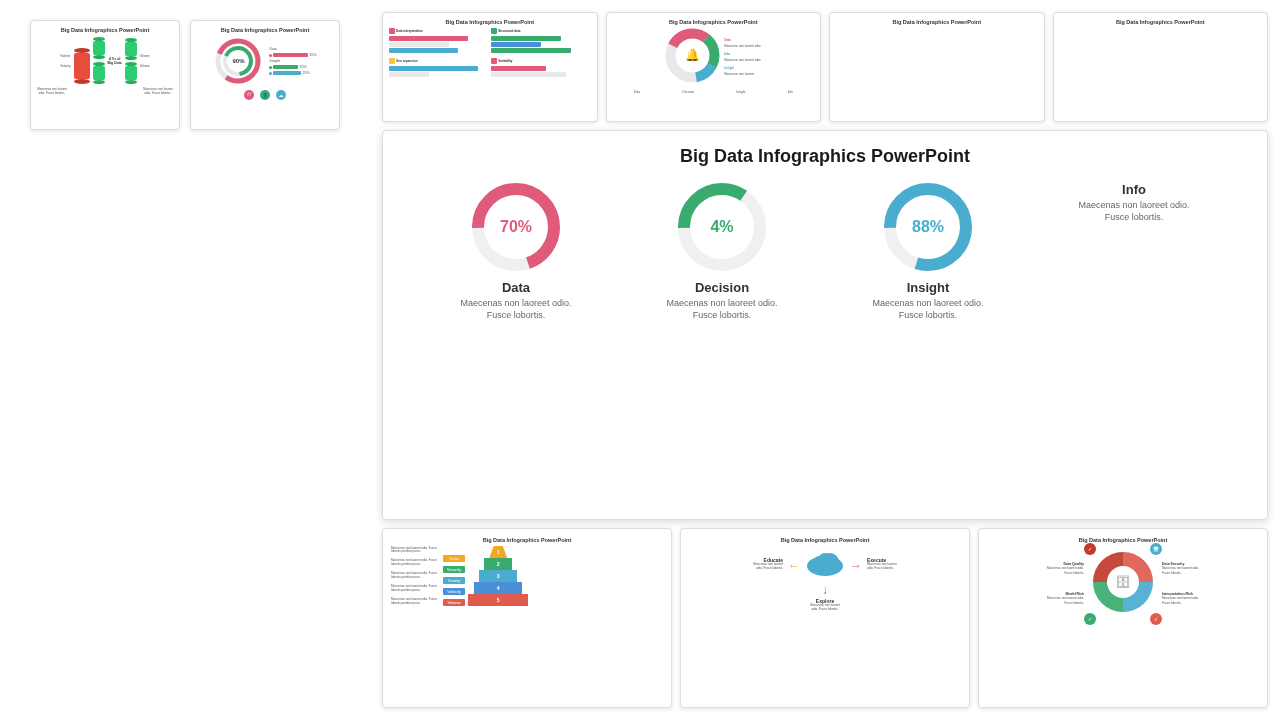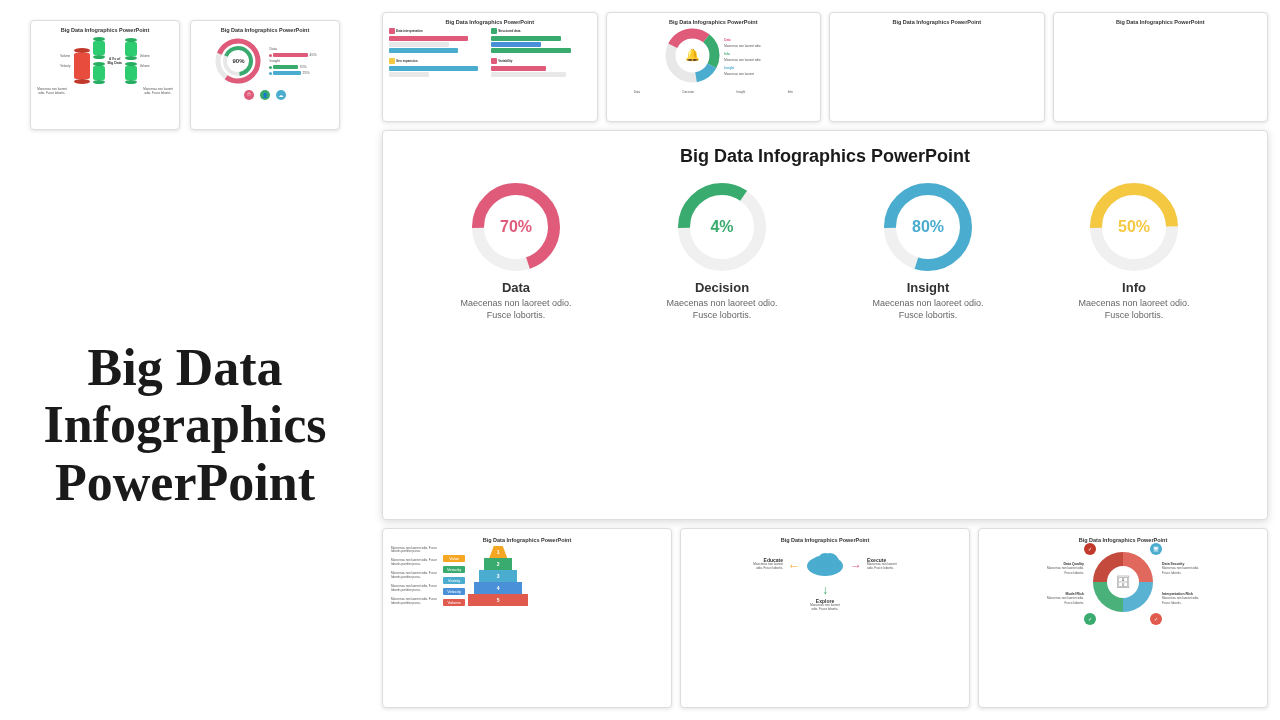--- a/index.html
+++ b/index.html
@@ -284,26 +284,20 @@
         </div>
 
         <div style="display:flex;justify-content:center;gap:6px;margin-top:4px;">
           <div style="width:10px;height:10px;background:#e05a7a;border-radius:50%;display:flex;align-items:center;justify-content:center;color:white;font-size:5px;">⏱</div>
           <div style="width:10px;height:10px;background:#3aab6e;border-radius:50%;display:flex;align-items:center;justify-content:center;color:white;font-size:5px;">👤</div>
           <div style="width:10px;height:10px;background:#4aaccf;border-radius:50%;display:flex;align-items:center;justify-content:center;color:white;font-size:5px;">☁</div>
         </div>
       </div>
     </div>
 
-    <div class="big-title">
-      <h1>
-        <span>Big Data Infographics</span><br>
-        <span>PowerPoint</span>
-      </h1>
-    </div>
   </div>
 
   <div class="right-side">
 
     <div class="top-row">
 
       <div class="thumb-small">
         <div class="mini-thumb-title">Big Data Infographics PowerPoint</div>
         <div style="display:grid;grid-template-columns:1fr 1fr;gap:3px;margin-top:2px;">
           <div>
@@ -422,34 +416,27 @@
           <div class="donut-name">Decision</div>
           <div class="donut-desc">Maecenas non laoreet odio. Fusce lobortis.</div>
         </div>
 
         <div class="donut-item">
           <div class="donut-wrapper">
             <svg class="donut-svg" viewBox="0 0 90 90">
               <circle cx="45" cy="45" r="38" fill="none" stroke="#f0f0f0" stroke-width="12"></circle>
               <circle cx="45" cy="45" r="38" fill="none" stroke="#4aaccf" stroke-width="12" stroke-dasharray="191 47" stroke-dashoffset="60" transform="rotate(-90 45 45)"></circle>
             </svg>
-            <span class="donut-label" style="color:#4aaccf;">80%</span>
+            <span class="donut-label" style="color:#4aaccf;">88%</span>
           </div>
           <div class="donut-name">Insight</div>
           <div class="donut-desc">Maecenas non laoreet odio. Fusce lobortis.</div>
         </div>
 
         <div class="donut-item">
-          <div class="donut-wrapper">
-            <svg class="donut-svg" viewBox="0 0 90 90">
-              <circle cx="45" cy="45" r="38" fill="none" stroke="#f0f0f0" stroke-width="12"></circle>
-              <circle cx="45" cy="45" r="38" fill="none" stroke="#f5c842" stroke-width="12" stroke-dasharray="119 119" stroke-dashoffset="60" transform="rotate(-90 45 45)"></circle>
-            </svg>
-            <span class="donut-label" style="color:#f5c842;">50%</span>
-          </div>
           <div class="donut-name">Info</div>
           <div class="donut-desc">Maecenas non laoreet odio. Fusce lobortis.</div>
         </div>
       </div>
     </div>
 
     <div class="bottom-row">
 
       <div class="thumb-bottom">
         <div class="mini-thumb-title">Big Data Infographics PowerPoint</div>

